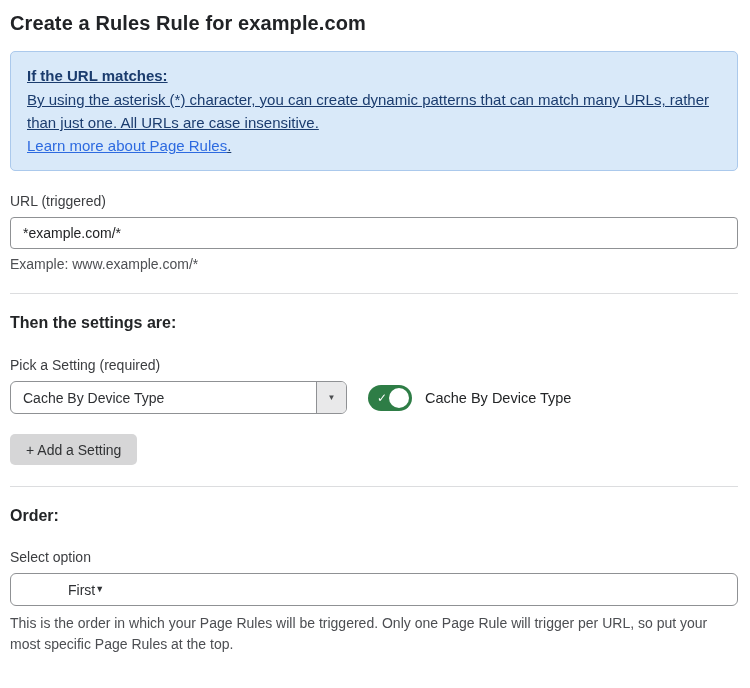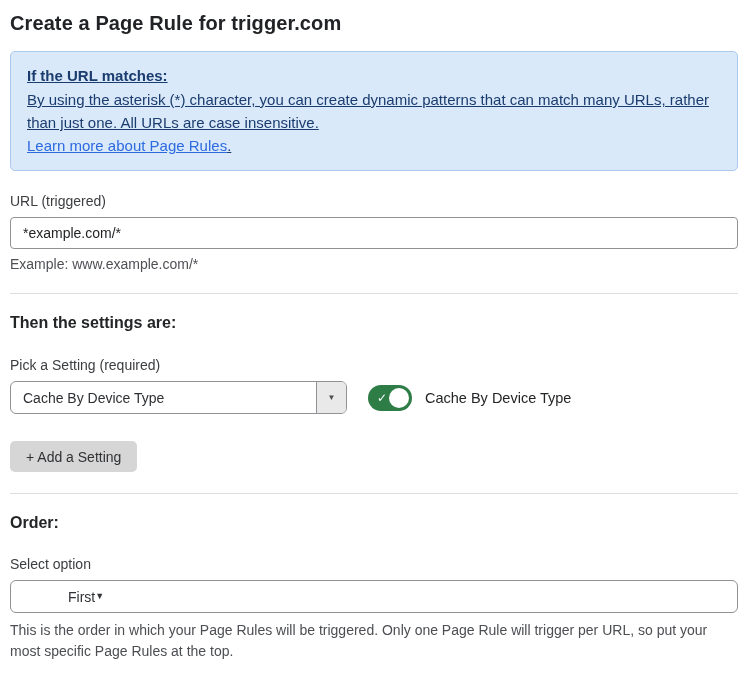--- a/index.html
+++ b/index.html
@@ -90,36 +90,36 @@
   }
   .toggle-label { margin-left: 13px; font-size: 14.5px; color: #232527; }
 
   .btn {
     display: inline-flex; align-items: center; justify-content: center;
     height: 31px; padding: 0 16px; border: none; border-radius: 5px;
     font-size: 14px; font-family: "Liberation Sans", "DejaVu Sans", sans-serif;
     cursor: pointer; white-space: nowrap;
   }
   .btn-gray { background: #d6d6d7; color: #303234; }
-  .add-setting-btn { margin-top: 27px; }
+  .add-setting-btn { margin-top: 20px; }
 
   .select-full { width: 100%; padding-right: 14px; padding-left: 45px; }
   .select-full .arrow-glyph { font-size: 9px; color: #323437; }
 
   .order-helper {
     font-size: 14px; color: #4c4e52; line-height: 21px; margin: 7px 0 0 0;
     max-width: 726px;
   }
 </style>
 </head>
 <body>
 
 <div class="page">
 
-  <h1 class="page-title">Create a Page Rule for trigger.com</h1>
+  <h1 class="page-title">Create a Rules Rule for example.com</h1>
 
   <div class="info-box">
     <div class="info-heading">If the URL matches:</div>
     <div class="info-body">By using the asterisk (*) character, you can create dynamic patterns that can match many URLs, rather than just one. All URLs are case insensitive.</div>
     <div class="info-link-row"><a class="info-link">Learn more about Page Rules</a><span class="info-link-suffix">.</span></div>
   </div>
 
   <label class="field-label">URL (triggered)</label>
   <input class="text-input" type="text" value="*example.com/*" style="">
   <div class="helper-text">Example: www.example.com/*</div>

